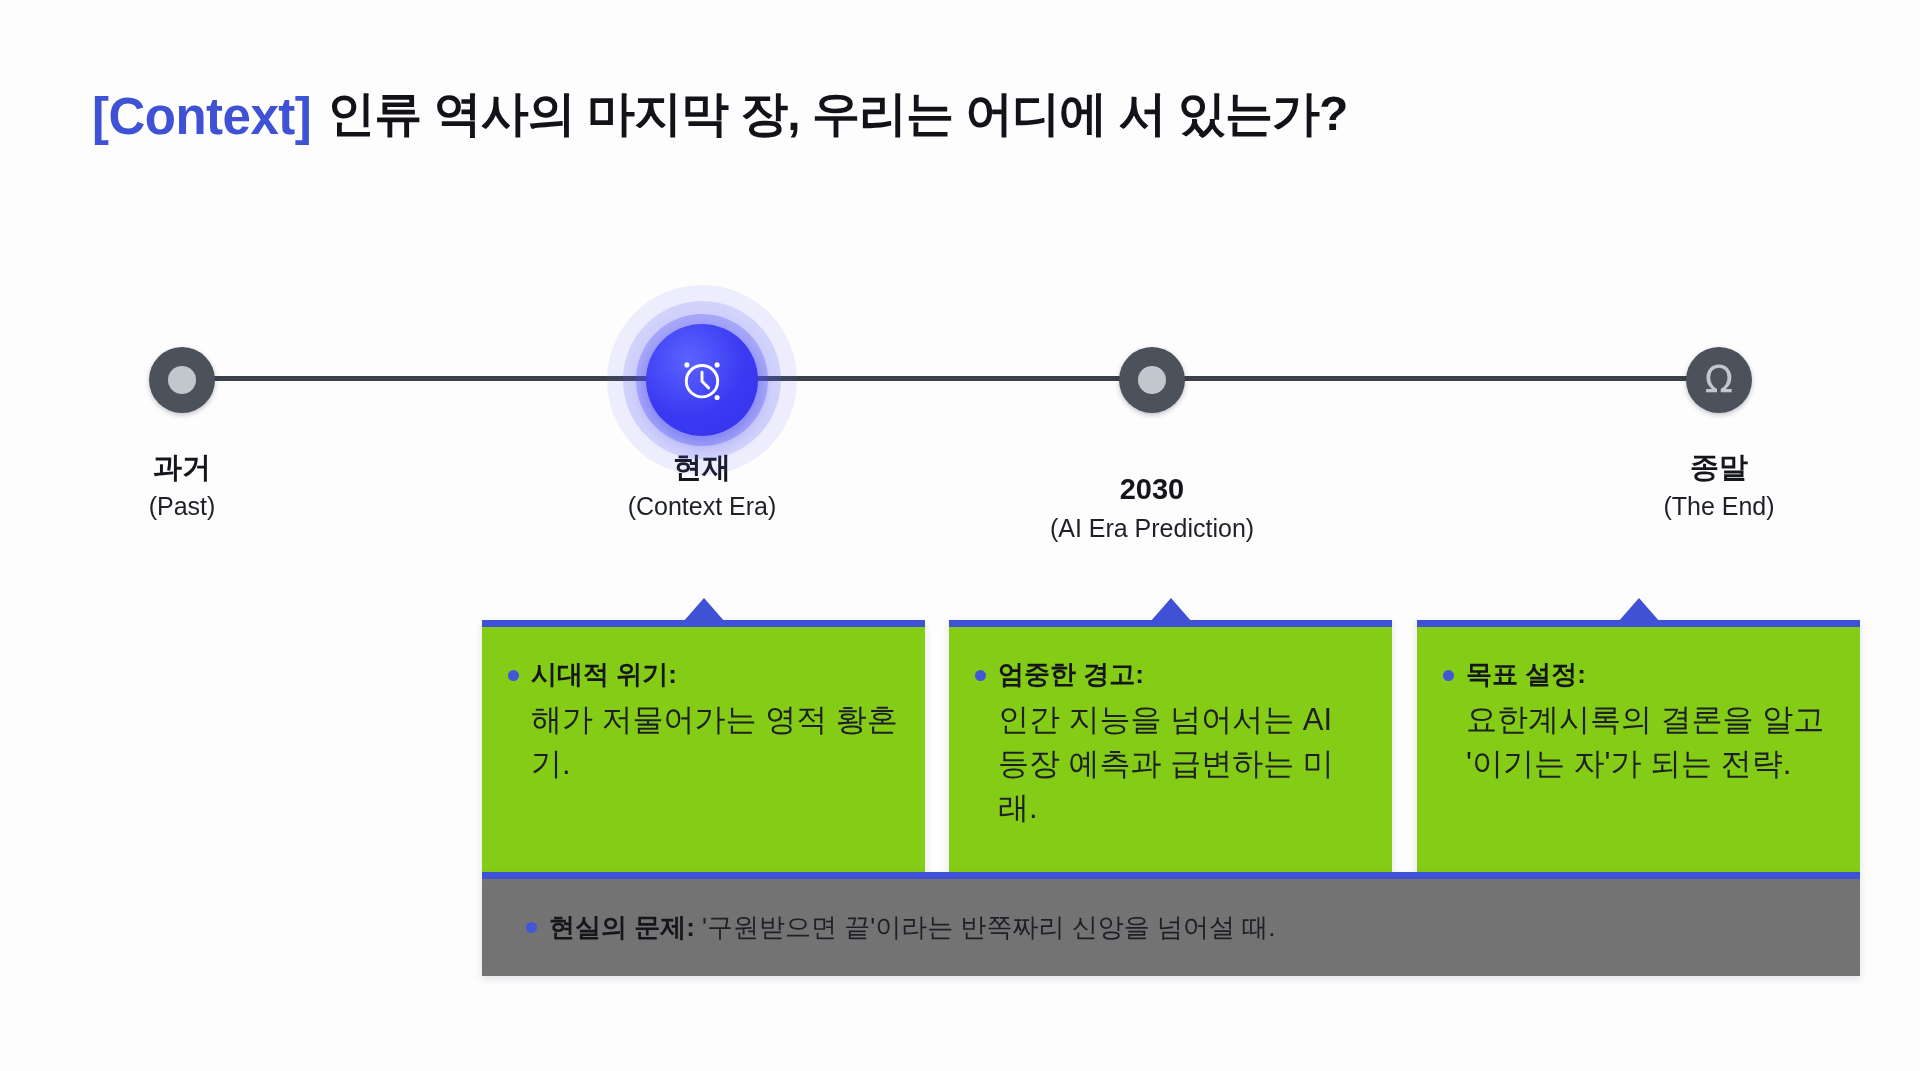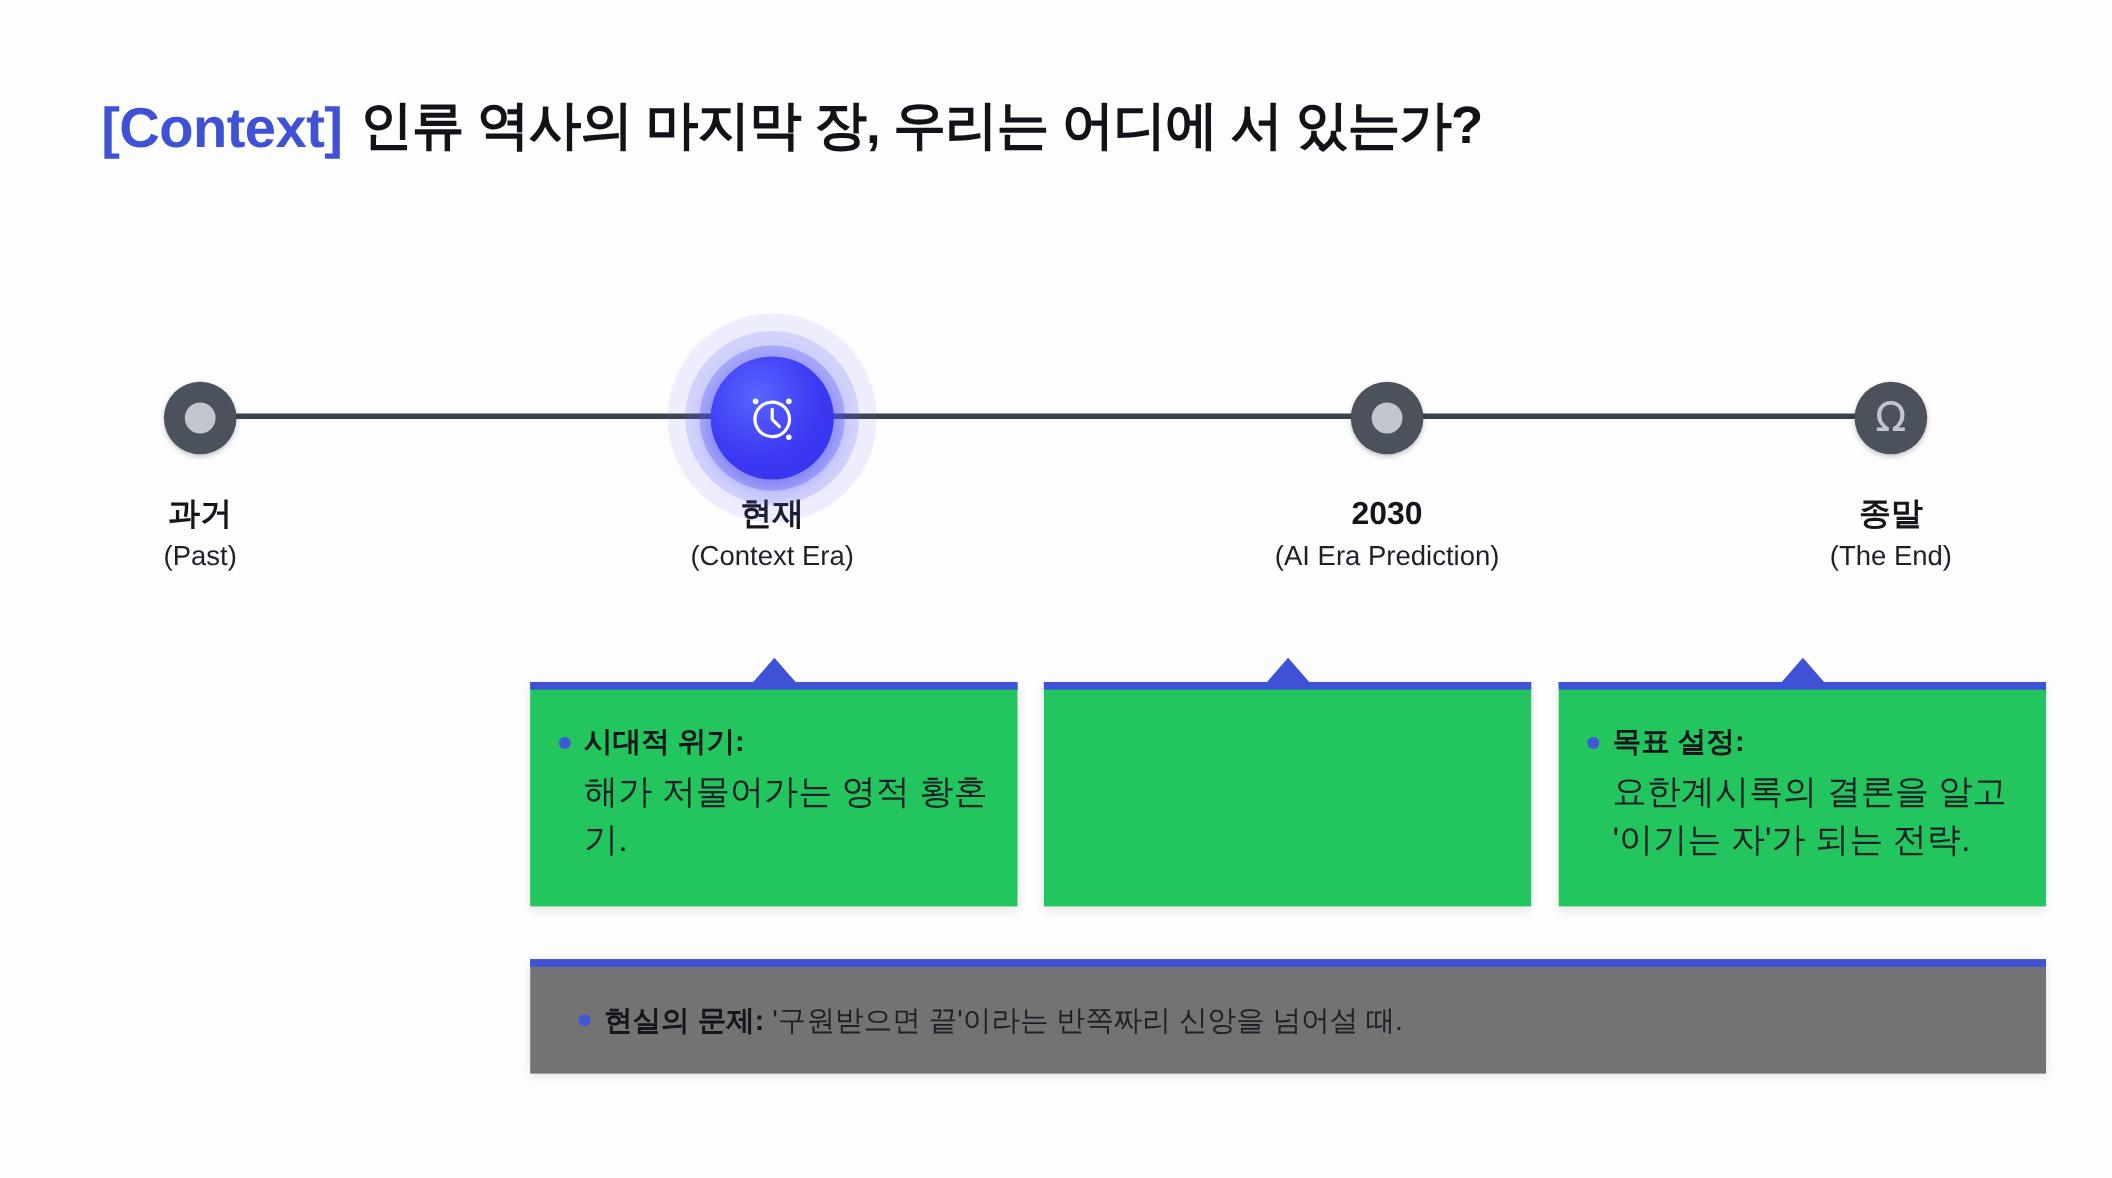--- a/index.html
+++ b/index.html
@@ -145,22 +145,22 @@
     position: absolute;
     left: 482px;
     top: 620px;
     width: 1378px;
     height: 210px;
   }
   .card {
     position: absolute;
     top: 0;
     width: 443px;
-    height: 204px;
-    background: #22c55e;
+    height: 252px;
+    background: #84cc16;
     border-top: 7px solid #3f51d4;
     box-shadow: 0 3px 8px rgba(30,35,60,0.12);
   }
   .card .pointer {
     position: absolute;
     top: -29px;
     left: 50%;
     margin-left: -21px;
     width: 0;
     height: 0;
@@ -265,21 +265,21 @@
             <circle cx="36.5" cy="38.5" r="2.1" fill="#ffffff"></circle>
           </svg>
         </div>
       </div>
       <div class="node-labels">
         <div class="node-title">현재</div>
         <div class="node-sub">(Context Era)</div>
       </div>
     </div>
 
-    <div class="node" style="left:1261px;">
+    <div class="node" style="left:1152px;gap:22px;">
       <div class="node-dot-wrap">
         <div class="node-dot">
           <div class="inner"></div>
         </div>
       </div>
       <div class="node-labels">
         <div class="node-title">2030</div>
         <div class="node-sub">(AI Era Prediction)</div>
       </div>
     </div>
@@ -305,20 +305,27 @@
         <div class="card-head">
           <span class="bullet"></span>
           <span class="card-title">시대적 위기:</span>
         </div>
         <div class="card-text">해가 저물어가는 영적 황혼기.</div>
       </div>
     </div>
 
     <div class="card" style="left:467px;">
       <div class="pointer"></div>
+      <div class="card-body">
+        <div class="card-head">
+          <span class="bullet"></span>
+          <span class="card-title">엄중한 경고:</span>
+        </div>
+        <div class="card-text">인간 지능을 넘어서는 AI 등장 예측과 급변하는 미래.</div>
+      </div>
     </div>
 
     <div class="card" style="left:935px;">
       <div class="pointer"></div>
       <div class="card-body">
         <div class="card-head">
           <span class="bullet"></span>
           <span class="card-title">목표 설정:</span>
         </div>
         <div class="card-text">요한계시록의 결론을 알고 '이기는 자'가 되는 전략.</div>

